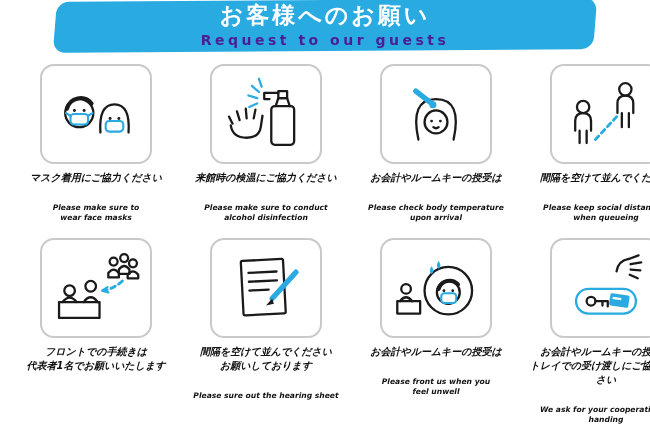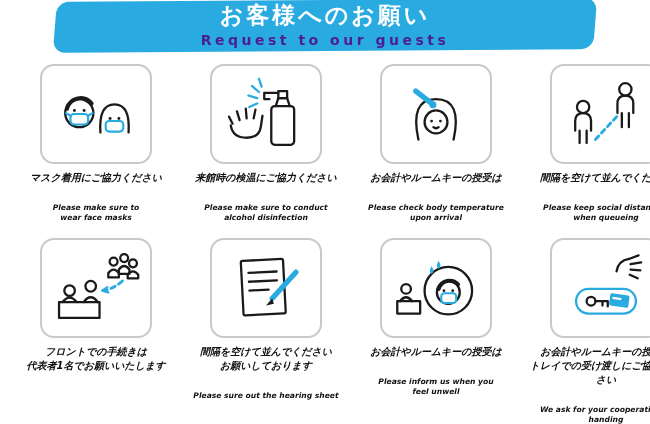--- a/index.html
+++ b/index.html
@@ -190,21 +190,21 @@
         <circle class="fill-dark" cx="69" cy="48" r="1.6"></circle>
         <rect class="mask" x="56" y="51" width="17" height="11" rx="3.5"></rect>
         <path class="fill-blue" d="M45,20 q4,7 0,9 q-4,-2 0,-9 z"></path>
         <path class="fill-blue" d="M53,14 q4,7 0,9 q-4,-2 0,-9 z"></path>
         <circle cx="16" cy="46" r="5.5"></circle>
         <path d="M9,60 q7,-9 14,0"></path>
         <rect x="6" y="60" width="26" height="14"></rect>
       </svg>
     </div>
     <div class="jp">お会計やルームキーの授受は</div>
-    <div class="en">Please inform us when you
+    <div class="en">Please front us when you
 feel unwell</div>
   </div>
 
   <div class="cell">
     <div class="tile">
       <svg class="art" viewBox="0 0 100 90">
         <path d="M62,26 q2,-12 14,-14"></path>
         <path d="M76,12 l11,-4 M78,18 l12,-2 M78,24 l11,1 M77,30 l9,4"></path>
         <rect class="blue" x="16" y="46" width="68" height="28" rx="14" stroke-width="3"></rect>
         <circle cx="33" cy="60" r="5"></circle>

